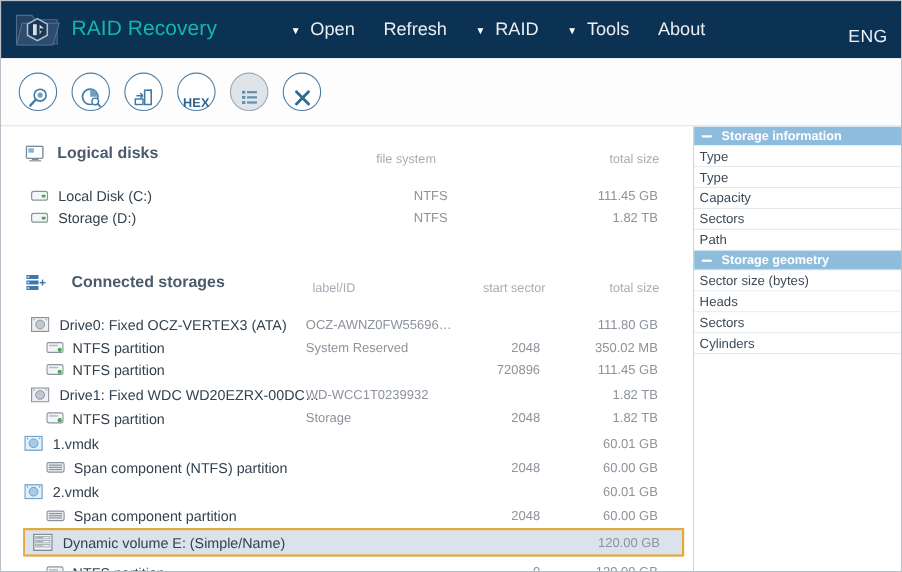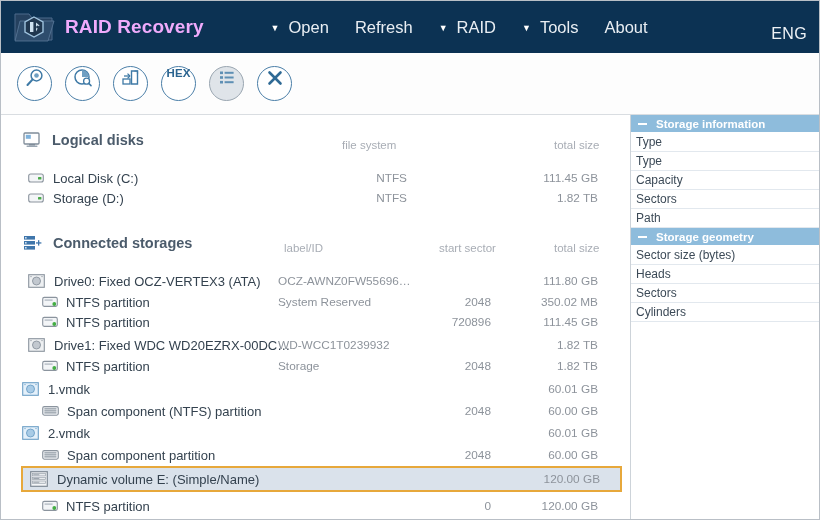--- a/index.html
+++ b/index.html
@@ -33,23 +33,23 @@
     position: relative;
     width: 52px; height: 52px;
     margin-left: 6px;
     flex: 0 0 auto;
   }
   .logo-folder {
     position: absolute; left: 6px; top: 7px;
     width: 42px; height: 36px;
   }
   .brand {
-    color: #f0abfc;
+    color: #14b8a6;
     font-size: 19px;
-    font-weight: bold;
+    font-weight: normal;
     letter-spacing: .1px;
     margin-left: 6px;
     white-space: nowrap;
   }
   .menu {
     display: flex; align-items: center;
     margin-left: 54px;
     gap: 0px;
   }
   .menu-item {
@@ -85,21 +85,21 @@
     display: flex; align-items: center;
     padding-left: 16px;
     box-sizing: border-box;
     gap: 13px;
   }
   .tbtn {
     width: 35px; height: 35px;
     border-radius: 50%;
     border: 1.6px solid #4b7fa8;
     background: #ffffff;
-    display: flex; align-items: flex-start; justify-content: center;
+    display: flex; align-items: flex-end; justify-content: center;
     box-sizing: border-box;
     cursor: pointer;
   }
   .tbtn.active {
     background: #dfe4e9;
     border-color: #9aa6b1;
   }
   .hex-label {
     color: #2b6490;
     font-size: 11.5px;
@@ -343,21 +343,21 @@
             <rect x=".7" y="2" width="14.6" height="8" rx="2" fill="#f3f5f7" stroke="#8b949e" stroke-width="1.1"></rect>
             <rect x="10" y="5" width="3.4" height="2.6" rx=".5" fill="#4cab4c"></rect>
           </svg>
         </span>
         <span class="row-label" style="margin-left:9px;">Storage (D:)</span>
         <span class="cell" style="left:366px;width:40px;text-align:right;">NTFS</span>
         <span class="cell" style="left:500px;width:97px;text-align:right;">1.82 TB</span>
       </div>
     </div>
 
-    <div class="sec-head" style="margin-top:27px;">
+    <div class="sec-head" style="margin-top:41px;gap:12px;">
       <span class="ico">
         <svg width="19" height="17" viewBox="0 0 19 17">
           <rect x="1" y="1" width="11" height="3.6" fill="#3f76ab"></rect>
           <rect x="1" y="6" width="11" height="3.6" fill="#3f76ab"></rect>
           <rect x="1" y="11" width="11" height="3.6" fill="#3f76ab"></rect>
           <rect x="2" y="2" width="1.6" height="1.6" fill="#cfe0ef"></rect>
           <rect x="2" y="7" width="1.6" height="1.6" fill="#cfe0ef"></rect>
           <rect x="2" y="12" width="1.6" height="1.6" fill="#cfe0ef"></rect>
           <rect x="13" y="7.3" width="5.4" height="1.3" fill="#3f76ab"></rect>
           <rect x="15" y="5.2" width="1.3" height="5.4" fill="#3f76ab"></rect>

